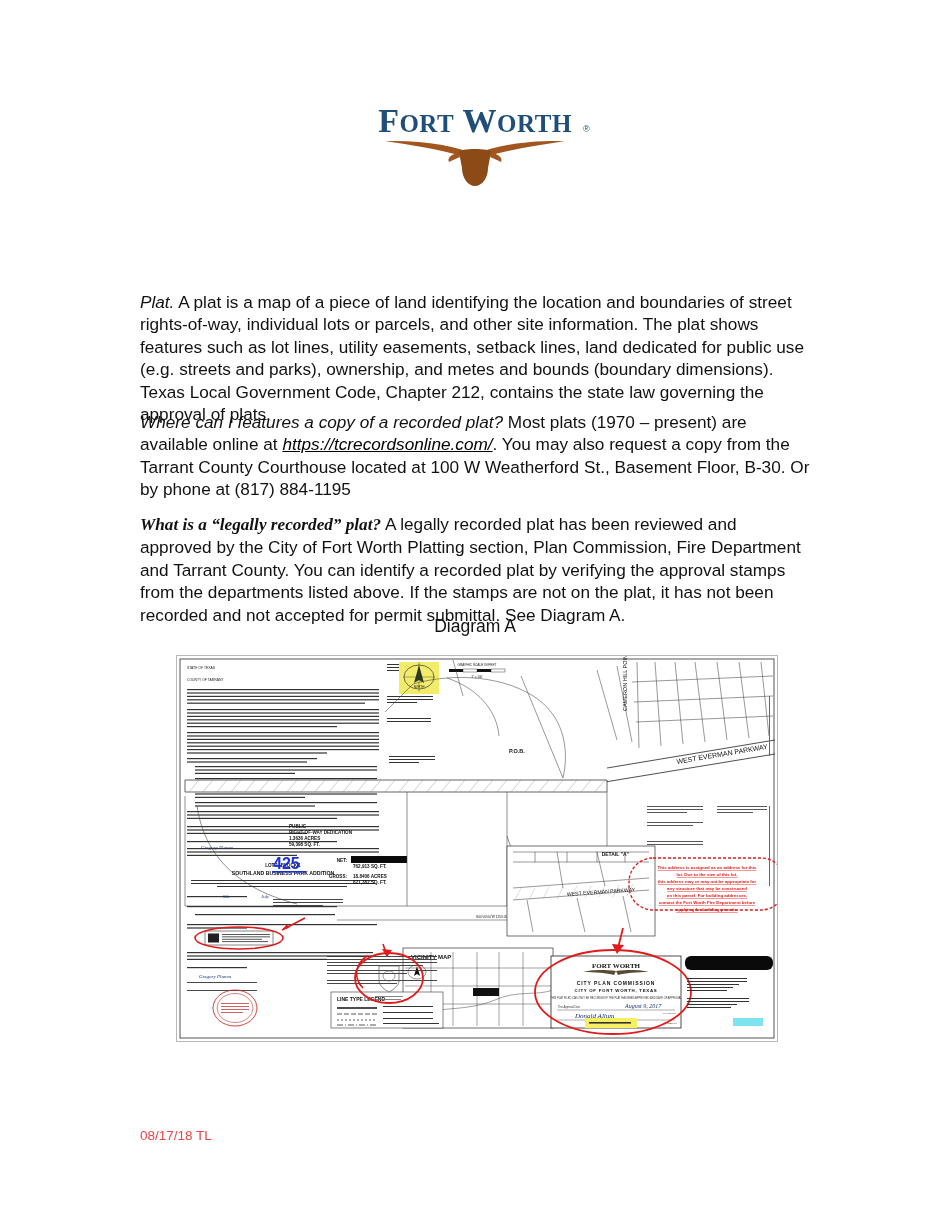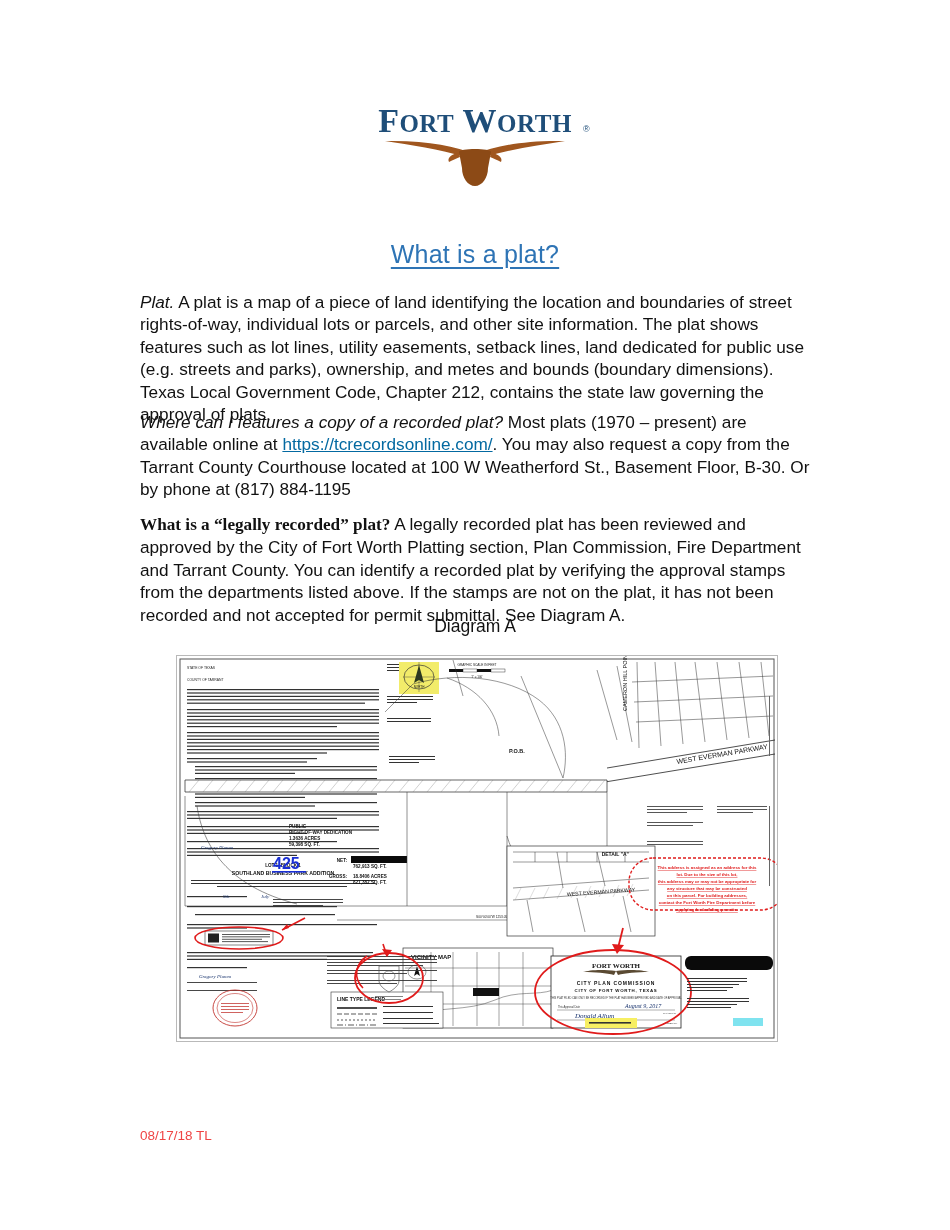--- a/index.html
+++ b/index.html
@@ -24,22 +24,22 @@
   
   .para{
     position:absolute;left:140px;width:672px;
     font-size:17.2px;line-height:22.4px;color:#111;
     text-align:left;
   }
   #p1{top:291px;}
   #p2{top:411px;}
   #p3{top:513px;}
   .lead-i{font-style:italic;margin-top:23px;}
-  .lead-bi{font-family:"Liberation Serif",serif;font-weight:bold;}
-  .link{color:#0369a1;text-decoration:underline;}
+  .lead-bi{font-family:"Liberation Serif",serif;font-weight:bold;font-style:italic;}
+  .link{color:#000000;text-decoration:underline;font-style:italic;}
 
   
   .diagram-caption{
     position:absolute;left:0;top:616px;width:950px;text-align:center;
     font-size:17.5px;color:#111;
   }
 
   
   .plat{
     position:absolute;left:176px;top:655px;width:600px;height:385px;
@@ -72,21 +72,20 @@
       <path d="M120 58 C100 50 70 44 30 45 C55 49 85 53 110 61 Z" fill="#A0561E"></path>
       <path d="M120 58 C140 50 170 44 210 45 C185 49 155 53 130 61 Z" fill="#A0561E"></path>
 
       <path d="M104 56 C104 52 136 52 136 56 L133 72 C133 82 127 90 120 90 C113 90 107 82 107 72 Z" fill="#8C4A16"></path>
 
       <path d="M104 57 C96 58 92 62 94 66 C98 64 102 62 105 61 Z" fill="#A0561E"></path>
       <path d="M136 57 C144 58 148 62 146 66 C142 64 138 62 135 61 Z" fill="#A0561E"></path>
     </svg>
   </div>
 
-  <div class="title"><span>What is a plat?</span></div>
 
   <div class="para" id="p1">
     <span class="lead-i">Plat.</span><span> A  plat is a map of a piece of land identifying the location and boundaries of street rights-of-way, individual lots or parcels, and other site information. The plat shows features such as lot lines, utility easements, setback lines, land dedicated for public use (e.g. streets and parks), ownership, and metes and bounds (boundary dimensions). Texas Local Government Code, Chapter 212, contains the state law governing the approval of plats.</span>
   </div>
 
   <div class="para" id="p2">
     <span class="lead-i">Where can I features a copy of a recorded plat?</span><span> Most plats (1970 – present) are available online at </span><a class="link" href="#">https://tcrecordsonline.com/</a><span>. You may also request a copy from the Tarrant County Courthouse located at 100 W Weatherford St., Basement Floor, B-30. Or by phone at (817) 884-1195</span>
   </div>
 
   <div class="para" id="p3">

